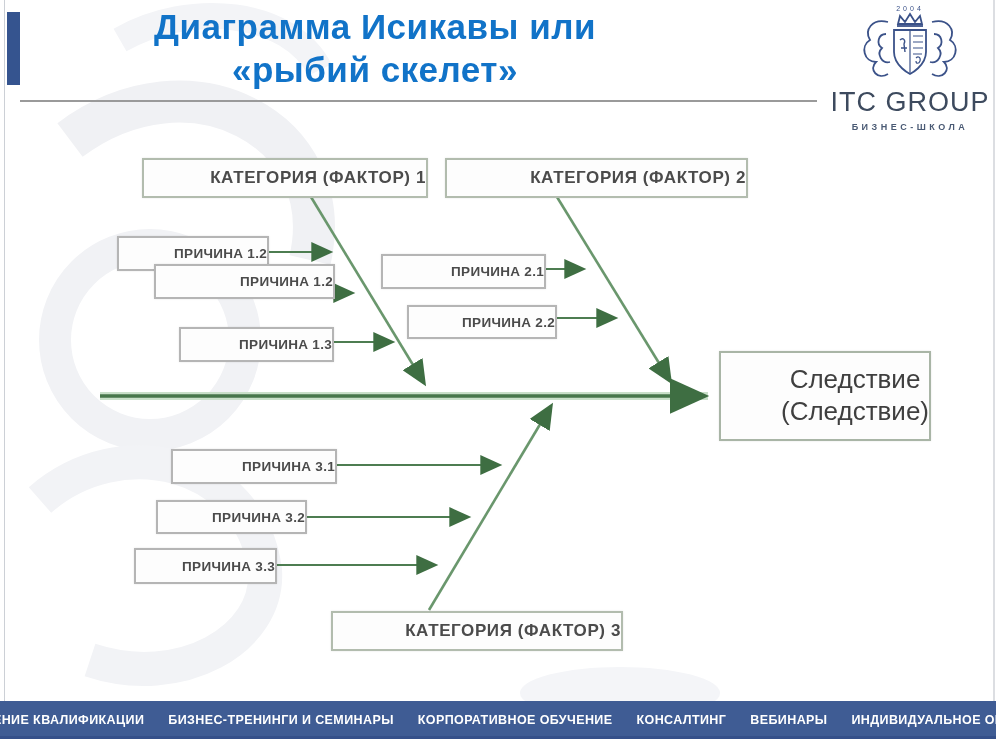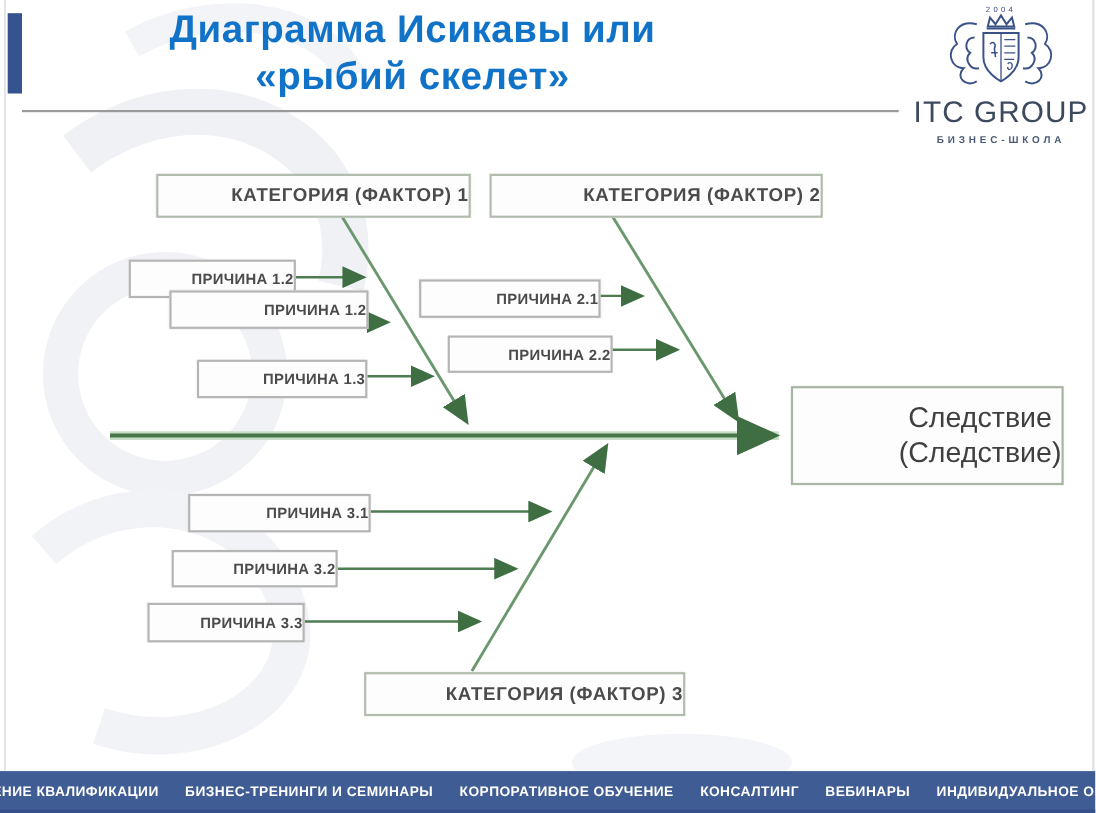--- a/index.html
+++ b/index.html
@@ -143,21 +143,21 @@
   <div class="dbox cause" style="left:171px;top:449px;width:162px;height:31px;">
     <span>ПРИЧИНА 3.1</span>
   </div>
   <div class="dbox cause" style="left:156px;top:500px;width:147px;height:30px;">
     <span>ПРИЧИНА 3.2</span>
   </div>
   <div class="dbox cause" style="left:134px;top:548px;width:139px;height:32px;">
     <span>ПРИЧИНА 3.3</span>
   </div>
 
-  <div class="dbox effect" style="left:719px;top:351px;width:208px;height:86px;padding-left:36px;">
+  <div class="dbox effect" style="left:719px;top:351px;width:208px;height:86px;">
     <div>
       <div>Следствие</div>
       <div>(Следствие)</div>
     </div>
   </div>
 
   <div class="footer">
     <span class="item">ПОВЫШЕНИЕ КВАЛИФИКАЦИИ</span>
     <span class="sep"></span>
     <span class="item">БИЗНЕС-ТРЕНИНГИ И СЕМИНАРЫ</span>

